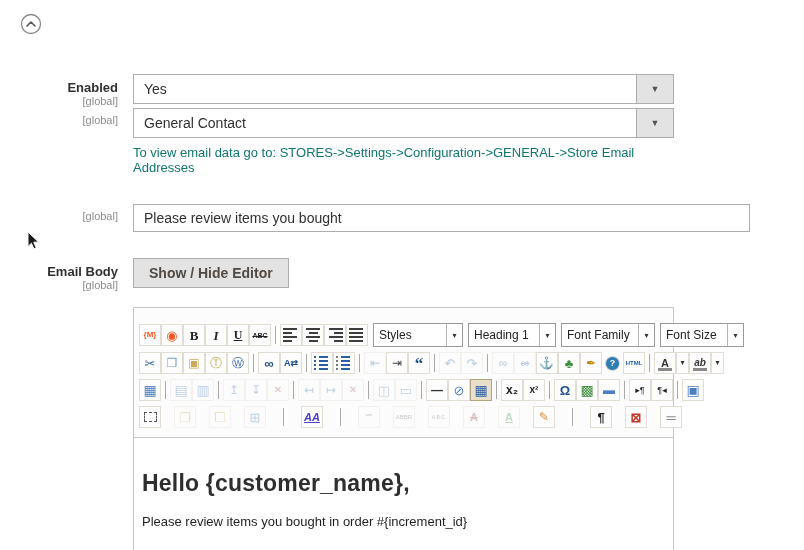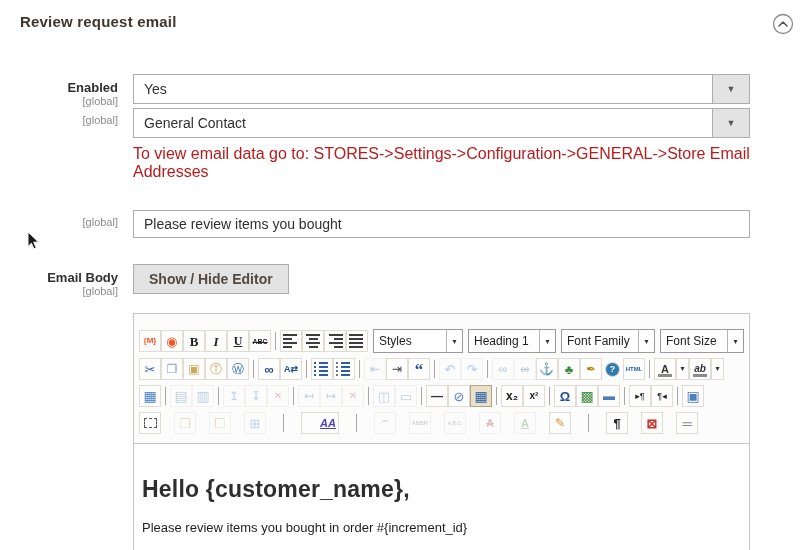--- a/index.html
+++ b/index.html
@@ -10,28 +10,28 @@
   
   .sec-header{display:flex;justify-content:space-between;align-items:flex-start;padding:13px 10px 0 20px;}
   .sec-title{font-size:15px;font-weight:bold;color:#41362f;letter-spacing:.2px;}
   .collapse-btn{width:22px;height:22px;cursor:pointer;background:none;border:none;padding:0;}
   
   .form{margin-top:39px;}
   .frow{display:flex;align-items:flex-start;}
   .lblcol{width:118px;text-align:right;padding-top:6px;flex:none;}
   .flabel{font-size:13px;font-weight:bold;color:#303030;line-height:15px;}
   .fscope{font-size:11px;color:#8c8c8c;line-height:13px;}
-  .ctlcol{margin-left:15px;width:617px;flex:none;}
+  .ctlcol{margin-left:15px;width:541px;flex:none;}
   .mb1{}.mb2{margin-bottom:29px}.mb3{margin-bottom:26px}
   
   .fselect{display:flex;height:28px;border:1px solid #adadad;background:#fff;cursor:pointer;}
   .fselect .val{flex:1;font-size:14px;color:#303030;line-height:28px;padding-left:10px;overflow:hidden;white-space:nowrap;}
   .fselect .arrbox{width:36px;background:#e3e3e3;border-left:1px solid #adadad;display:flex;align-items:center;justify-content:center;font-size:9px;color:#555;}
   .ftext{width:595px;height:26px;border:1px solid #adadad;font-size:14px;color:#303030;padding:0 10px;font-family:"Liberation Sans",sans-serif;}
-  .fnote{font-size:16px;color:#b91c1c;margin-top:7px;}
+  .fnote{font-size:13px;color:#0f766e;margin-top:7px;}
   .btn{display:inline-block;background:#e3e3e3;border:1px solid #adadad;color:#514943;
        font-size:14px;font-weight:bold;padding:6px 15px;cursor:pointer;font-family:"Liberation Sans",sans-serif;}
   
   .editor{margin-top:19px;border:1px solid #c6c6c6;background:#fcfcfc;}
   .toolbar{padding:15px 5px 4px 5px;}
   .tb-row{display:flex;align-items:center;margin-bottom:5px;}
   .tb-row.gapped{gap:13px;}
   .tb-btn{display:inline-flex;align-items:center;justify-content:center;flex-direction:column;
           width:20px;height:20px;border:1px solid #e2ddd3;background:#fdfdfd;
           font-size:12px;color:#3b6db3;cursor:pointer;flex:none;line-height:1;box-sizing:content-box;}
@@ -64,21 +64,20 @@
   
   .content{border-top:1px solid #c6c6c6;background:#fff;padding:8px;height:130px;}
   .content h2{font-size:23px;font-weight:bold;color:#2e2e2e;margin:24px 0 17px 0;letter-spacing:.2px;}
   .content p{font-size:13px;color:#1f1f1f;margin:0;}
   .cursor{position:absolute;left:27px;top:231px;pointer-events:none;}
 </style>
 </head>
 <body>
 
 <div class="sec-header">
-  <span class="sec-title">Review request email</span>
   <button class="collapse-btn">
     <span>
       <svg width="22" height="22" viewBox="0 0 22 22">
         <circle cx="11" cy="11" r="9.5" fill="none" stroke="#8a8a8a" stroke-width="1.3"></circle>
         <polyline points="7,13 11,9 15,13" fill="none" stroke="#555" stroke-width="1.6" stroke-linecap="round" stroke-linejoin="round"></polyline>
       </svg>
     </span>
   </button>
 </div>
 
@@ -254,21 +253,21 @@
               <span class="tb-btn" style="color: rgb(34, 34, 34); font-size: 9px;">¶◂</span>
               <span class="tb-sep"></span>
               <span class="tb-btn" style="color: rgb(76, 127, 190); font-size: 14px;">▣</span>
             </div>
             <div class="tb-row gapped">
               <span class="tb-btn dashed"></span>
               <span class="tb-btn dis" style="color: rgb(202, 169, 90); font-size: 13px;">❐</span>
               <span class="tb-btn dis flip" style="color: rgb(202, 169, 90); font-size: 13px;">❐</span>
               <span class="tb-btn dis" style="color: rgb(76, 127, 190); font-size: 13px;">⊞</span>
               <span class="tb-sep"></span>
-              <span class="tb-btn g-b g-i g-u" style="color: rgb(74, 63, 191); font-size: 11px; padding-left: 16px;">AA</span>
+              <span class="tb-btn g-b g-i g-u" style="color: rgb(74, 63, 191); font-size: 11px;">AA</span>
               <span class="tb-sep"></span>
               <span class="tb-btn dis" style="color: rgb(102, 102, 102); font-size: 9px;">“”</span>
               <span class="tb-btn dis" style="color: rgb(102, 102, 102); font-size: 6px;">ABBR</span>
               <span class="tb-btn dis" style="color: rgb(102, 102, 102); font-size: 5px;">A.B.C.</span>
               <span class="tb-btn dis g-b g-st" style="color: rgb(160, 85, 85); font-size: 11px;">A</span>
               <span class="tb-btn dis g-b g-u" style="color: rgb(85, 160, 85); font-size: 11px;">A</span>
               <span class="tb-btn" style="color: rgb(217, 139, 43); font-size: 12px;">✎</span>
               <span class="tb-sep"></span>
               <span class="tb-btn g-b" style="color: rgb(34, 34, 34); font-size: 13px;">¶</span>
               <span class="tb-btn g-b" style="color: rgb(192, 57, 43); font-size: 13px;">⊠</span>

